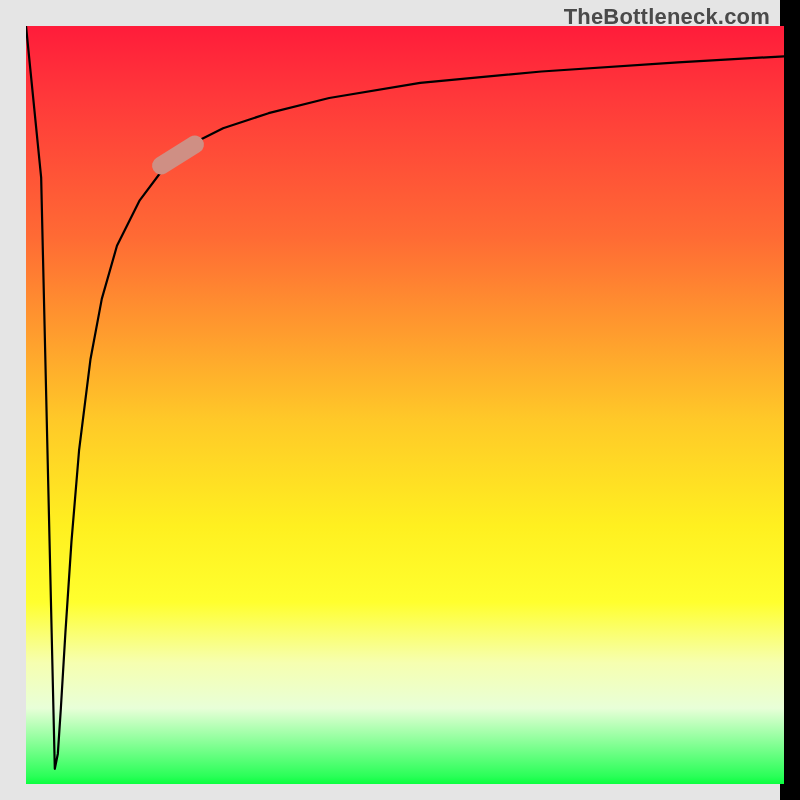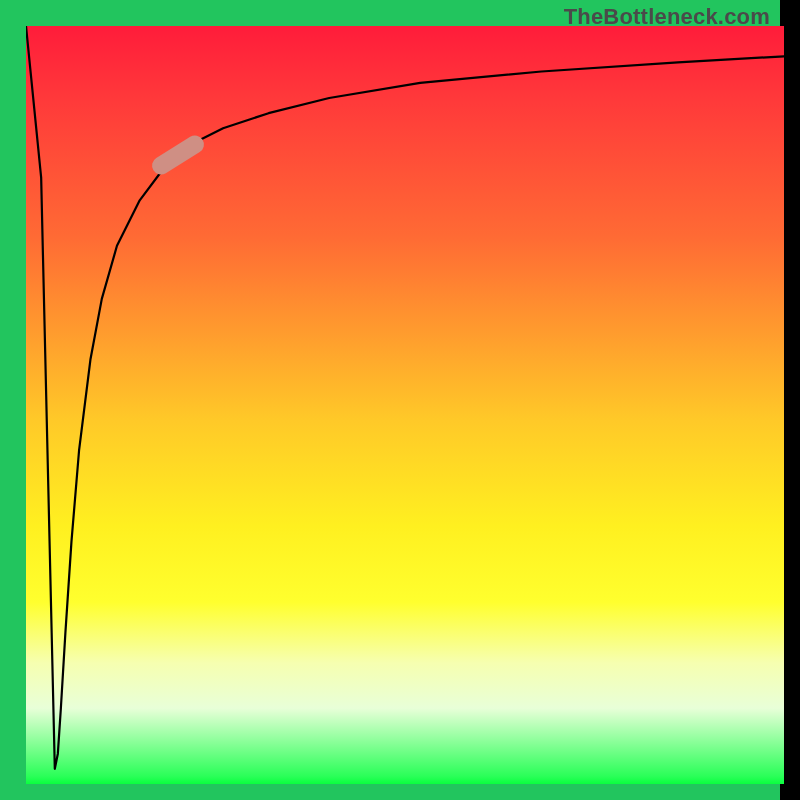--- a/index.html
+++ b/index.html
@@ -1,21 +1,21 @@
 <!DOCTYPE html>
 <html><head>
 <meta charset="utf-8">
 <style>
   * { margin: 0; padding: 0; box-sizing: border-box; }
   html, body { width: 800px; height: 800px; overflow: hidden; background: #000; }
   .frame {
     position: relative;
     width: 780px;
     height: 800px;
-    background: #22c55e;
+    background: #e5e5e5;
   }
   .plot-area {
     position: absolute;
     left: 26px;
     top: 26px;
     width: 758px;
     height: 758px;
     background: linear-gradient(
       to bottom,
       #ff1c3a 0%,

